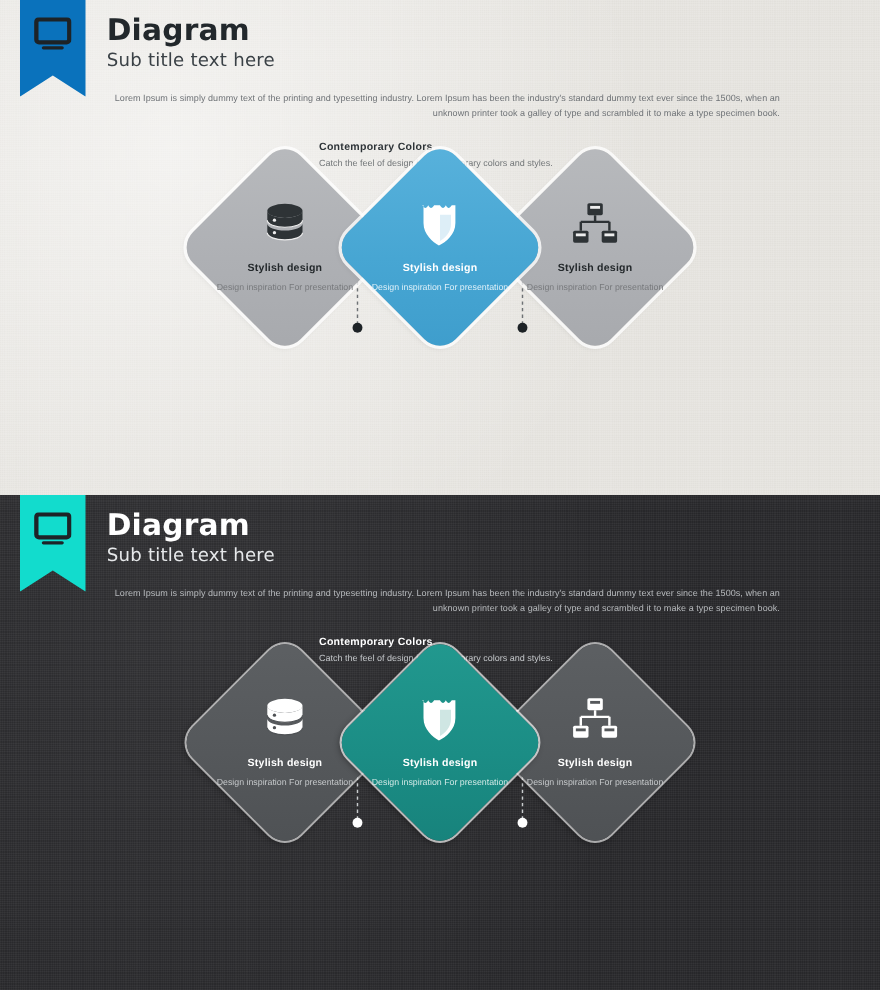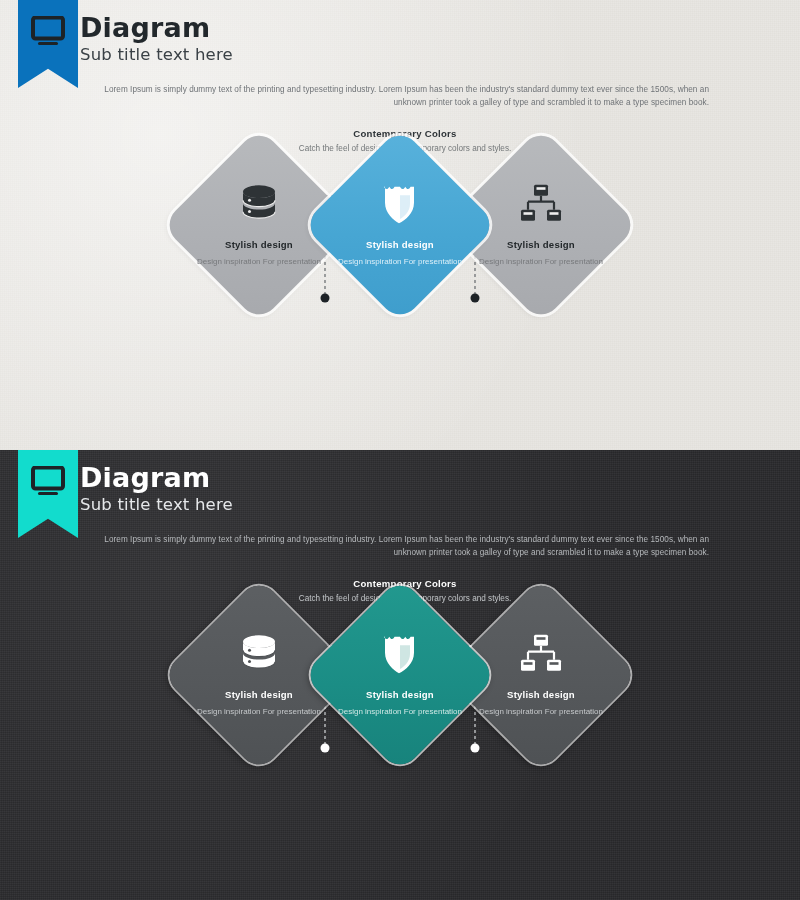--- a/index.html
+++ b/index.html
@@ -47,21 +47,21 @@
     display: flex;
     align-items: flex-start;
     justify-content: center;
     padding-top: 16px;
   }
   .ribbon .monitor-icon { width: 34px; height: 30px; display: block; }
 
   
   .header-text {
     position: absolute;
-    left: 80px;
+    left: 97px;
     top: 14px;
     width: 640px;
   }
   .title {
     font-size: 27px;
     font-weight: 700;
     letter-spacing: .2px;
     line-height: 1.05;
     font-family: "DejaVu Sans", sans-serif;
   }
@@ -89,21 +89,20 @@
   .dark .title { color: #FFFFFF; }
   .dark .subtitle { color: #E6E8EA; }
   .dark .lede { color: #B6B9BC; }
 
   
   .caption {
     position: absolute;
     left: 290px;
     top: 128px;
     width: 230px;
-    text-align: center;
   }
   .caption-title {
     font-size: 9.6px;
     font-weight: 700;
     letter-spacing: .25px;
   }
   .caption-sub {
     font-size: 8.2px;
     line-height: 1.5;
     margin-top: 4px;

